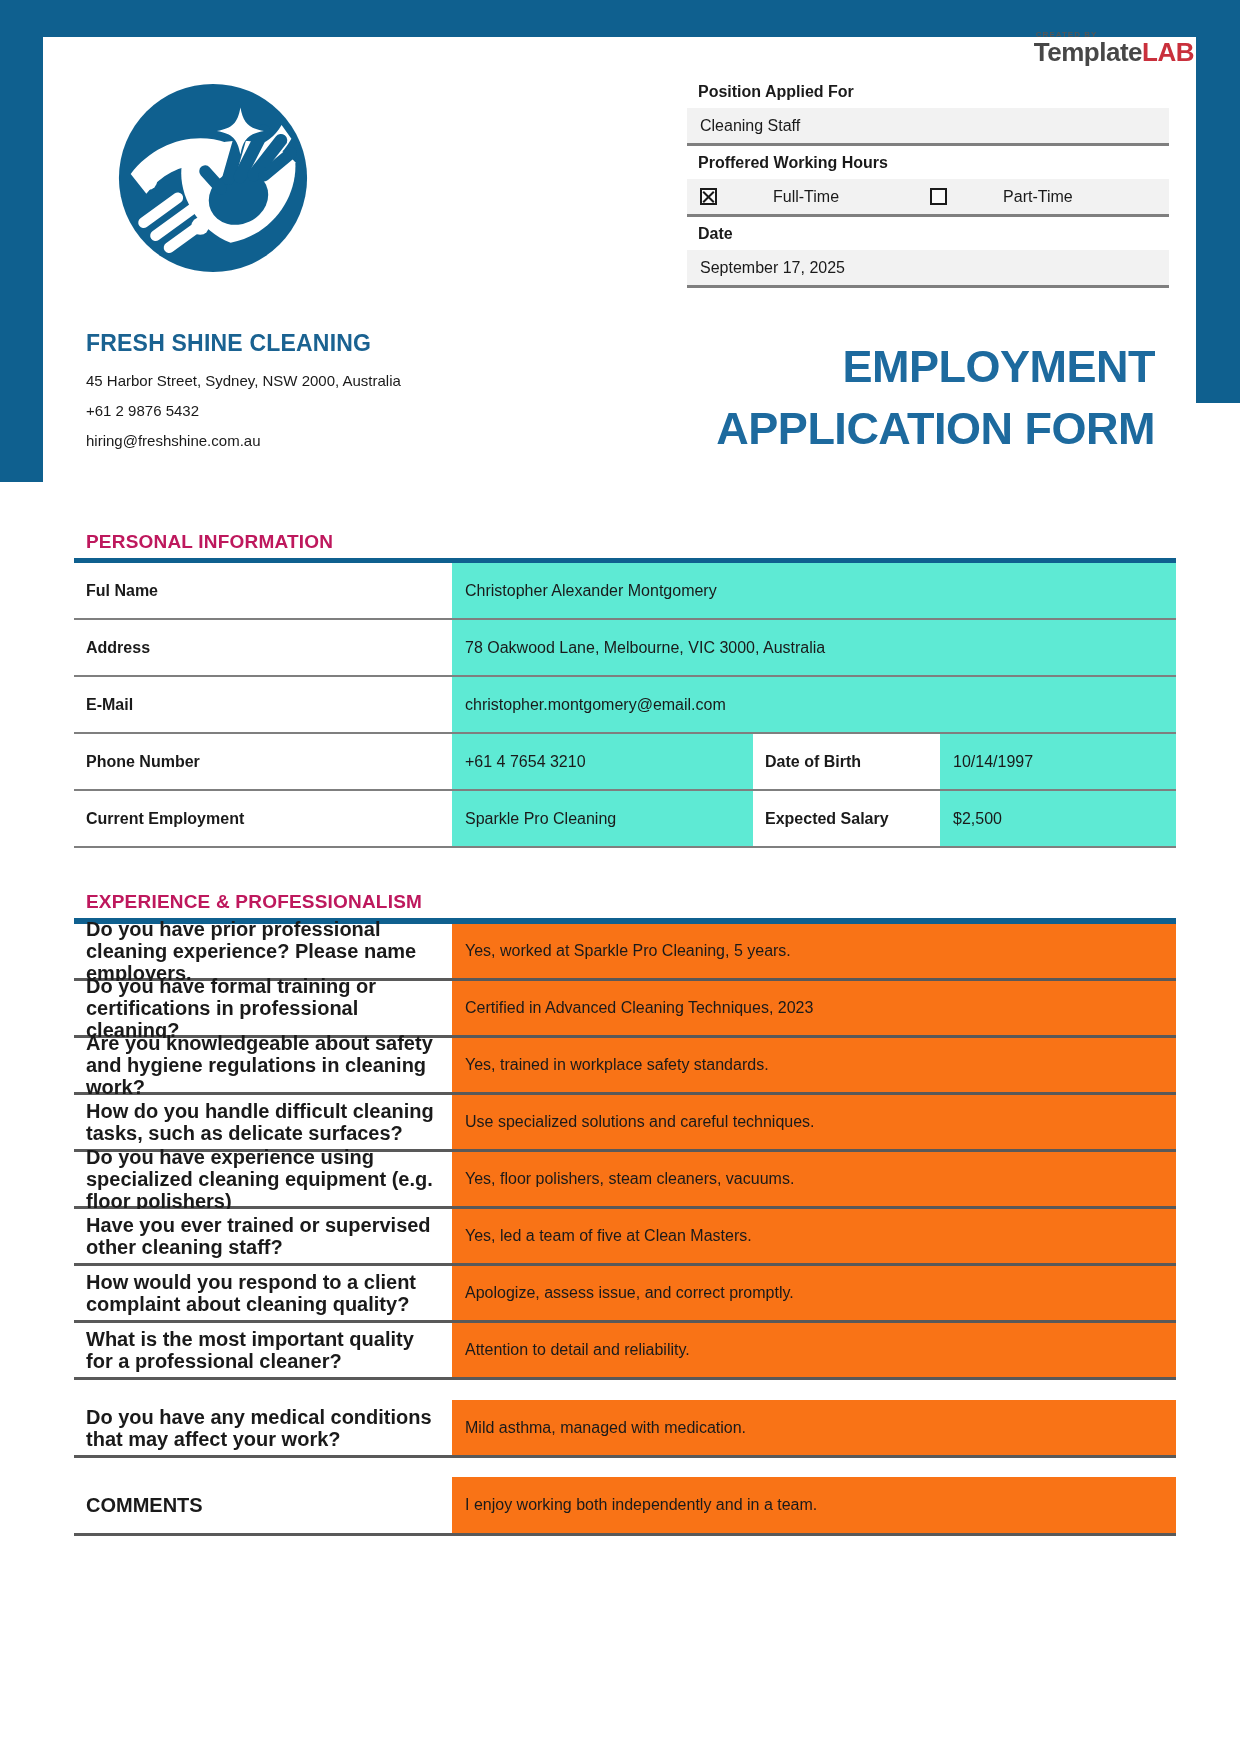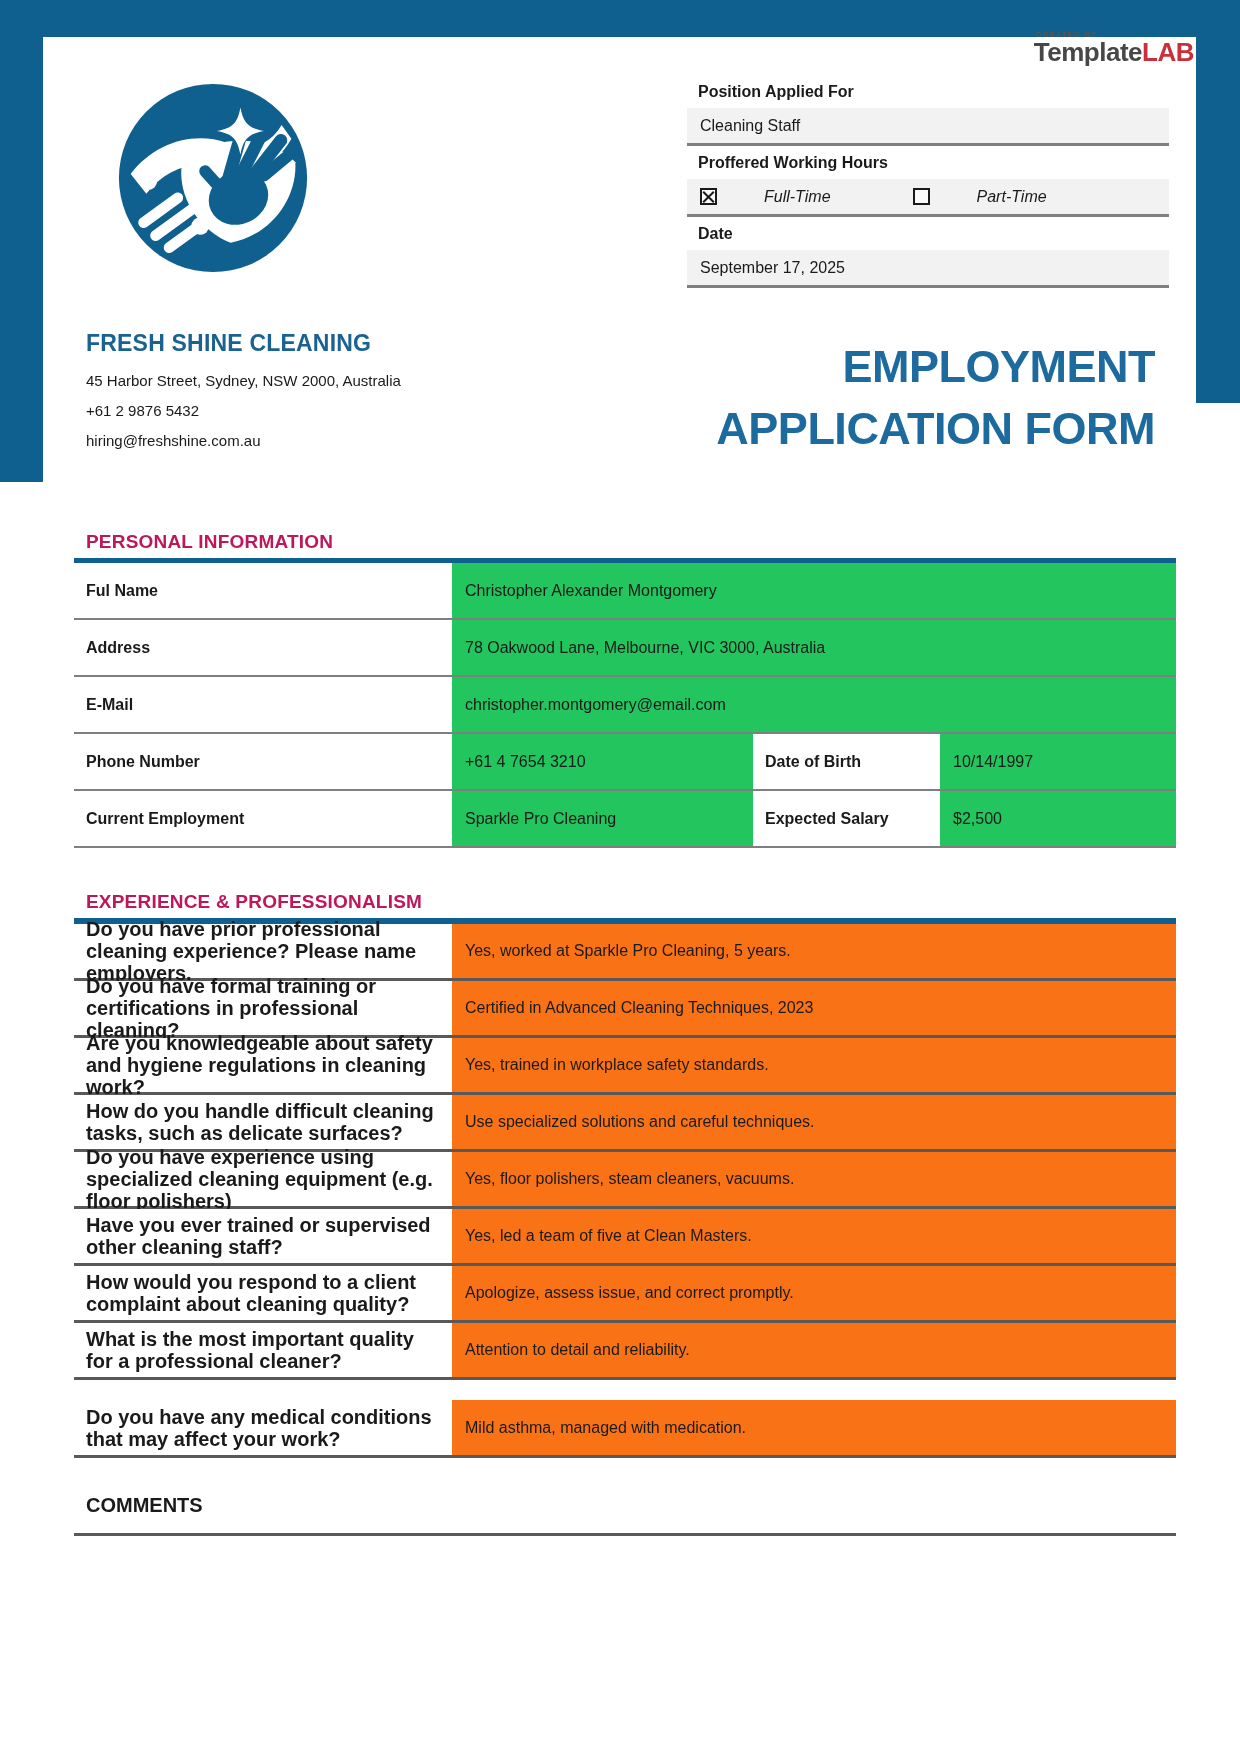--- a/index.html
+++ b/index.html
@@ -24,42 +24,42 @@
   
   .logo { position:absolute; left:115px; top:80px; }
   .company { position:absolute; left:86px; top:330px; width:480px; }
   .company h1 { font-size:23px; font-weight:bold; color:#1a6291; letter-spacing:0.2px; margin-bottom:15px; }
   .company .line { font-size:15px; margin-bottom:13px; color:#1a1a1a; }
 
   
   .meta { position:absolute; left:687px; top:75px; width:482px; }
   .meta .mlabel { height:33px; display:flex; align-items:center; font-weight:bold; font-size:16px; padding-left:11px; background:#fff; }
   .meta .mfield { height:38px; display:flex; align-items:center; font-size:16px; padding-left:13px; background:#f2f2f2; border-bottom:3px solid #7f7f7f; }
-  .meta .opts { gap:7px;font-style:italic; }
+  .meta .opts { gap:16px; }
   .cb { width:17px; height:17px; border:2px solid #1a1a1a; background:#fbfbfb; position:relative; flex:0 0 auto; }
   .cb.checked::before, .cb.checked::after { content:""; position:absolute; left:-1px; top:5.5px; width:15px; height:2px; background:#1a1a1a; }
   .cb.checked::before { transform:rotate(45deg); }
   .cb.checked::after  { transform:rotate(-45deg); }
   .optlabel { font-size:16px; margin-left:40px; }
   .opt2 { margin-left:75px; }
 
   
   .doc-title { position:absolute; top:336px; right:85px; text-align:right; color:#1d6a9e; font-weight:bold; font-size:45px; line-height:62px; letter-spacing:-0.5px; }
 
   
   .section { position:absolute; left:74px; width:1102px; }
   .sec-personal { top:531px; }
   .sec-exp { top:891px; }
   .sec-head { font-size:19px; font-weight:bold; color:#be185d; padding-left:12px; height:27px; letter-spacing:0.2px; }
   .sec-bar { height:5px; background:#0f608f; }
   .sec-exp .sec-bar { height:6px; }
 
   .prow { display:flex; height:57px; border-bottom:2px solid #7f7f7f; }
   .prow .lbl { width:378px; display:flex; align-items:center; font-weight:bold; font-size:16px; padding:0 10px 0 12px; background:#fff; }
-  .prow .val { flex:1; display:flex; align-items:center; font-size:16px; padding-left:13px; background:#22c55e; }
+  .prow .val { flex:1; display:flex; align-items:center; font-size:16px; padding-left:13px; background:#5eead4; }
   .prow .val.w301 { flex:0 0 301px; }
   .prow .lbl.w187 { width:187px; }
 
   .xrow { display:flex; height:57px; border-bottom:3px solid #595959; }
   .xrow .q { width:378px; display:flex; align-items:center; font-weight:bold; font-size:20px; line-height:22px; padding:0 16px 0 12px; background:#fff; }
   .xrow .a { flex:1; display:flex; align-items:center; font-size:16px; padding-left:13px; background:#f97316; }
   .xrow.gap20 { margin-top:20px; height:58px; }
   .xrow.gap19 { margin-top:19px; height:59px; }
 
   
@@ -203,20 +203,21 @@
       <div class="a">Attention to detail and reliability.</div>
     </div>
 
     <div class="xrow gap20">
       <div class="q">Do you have any medical conditions that may affect your work?</div>
       <div class="a">Mild asthma, managed with medication.</div>
     </div>
 
     <div class="xrow gap19">
       <div class="q">COMMENTS</div>
+      <div class="a">I enjoy working both independently and in a team.</div>
     </div>
   </div>
 
   <div class="sigbox sig-left">
     <div class="siglabel">APPLICANT SIGNATURE</div>
   </div>
   <div class="sigbox sig-right">
     <div class="siglabel">APPLICATION RECEIVED BY</div>
   </div>
 

